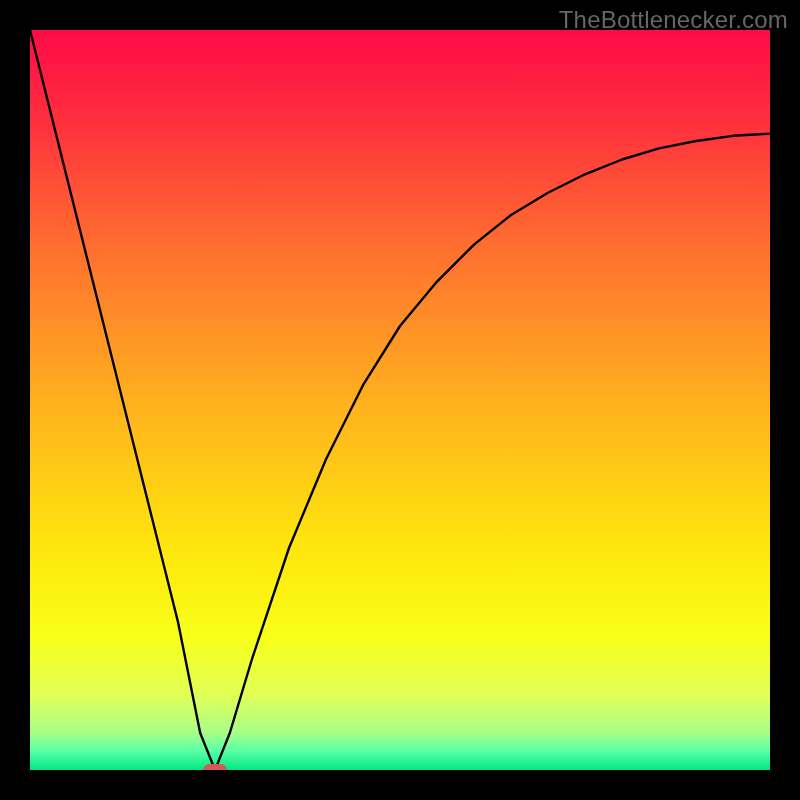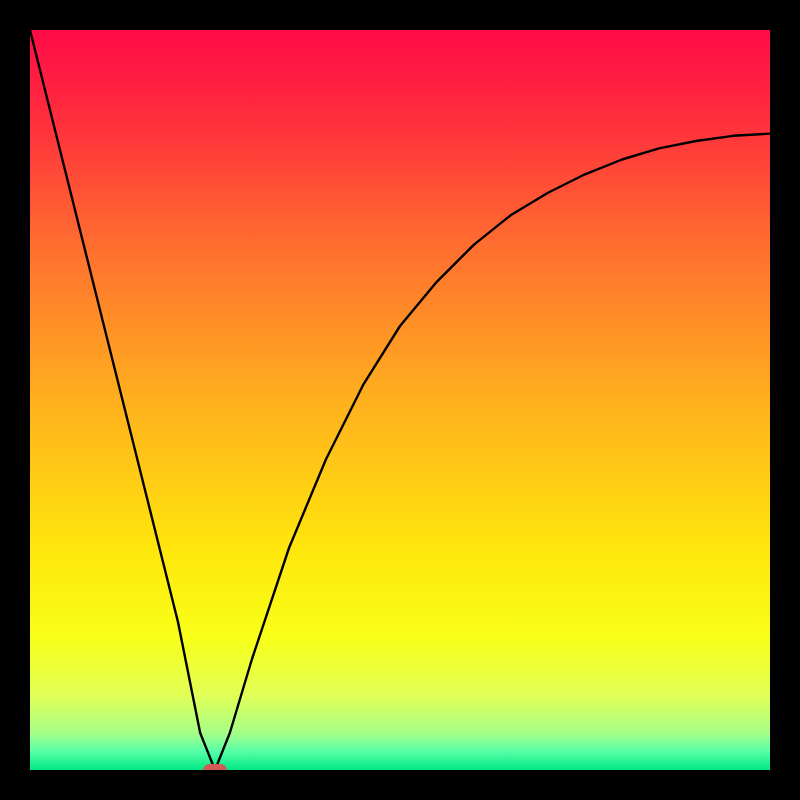--- a/index.html
+++ b/index.html
@@ -54,13 +54,14 @@
             <stop offset="95.00%" stop-color="#a6ff88"></stop>
             <stop offset="97.50%" stop-color="#57ffa6"></stop>
             <stop offset="100.00%" stop-color="#00e884"></stop>
           </linearGradient>
       </defs>
       <rect id="bg-rect" x="0" y="0" width="740" height="740" fill="url(#bg-grad)"></rect>
       <path id="curve-path" fill="none" stroke="#000" stroke-width="2.4" stroke-linecap="round" stroke-linejoin="round" d="M 0.00 0.00 L 37.00 148.00 L 74.00 296.00 L 111.00 444.00 L 148.00 592.00 L 170.20 703.00 L 185.00 740.00 L 199.80 703.00 L 222.00 629.00 L 259.00 518.00 L 296.00 429.20 L 333.00 355.20 L 370.00 296.00 L 407.00 251.60 L 444.00 214.60 L 481.00 185.00 L 518.00 162.80 L 555.00 144.30 L 592.00 129.50 L 629.00 118.40 L 666.00 111.00 L 703.00 105.82 L 740.00 103.60"></path>
       <rect id="min-marker" rx="6" ry="6" x="173.16" y="734.08" width="23.68" height="11.84" fill="#d45a55"></rect>
     </svg>
   </div>
+  <div class="watermark">TheBottlenecker.com</div>
 </div>
 
 </body></html>

